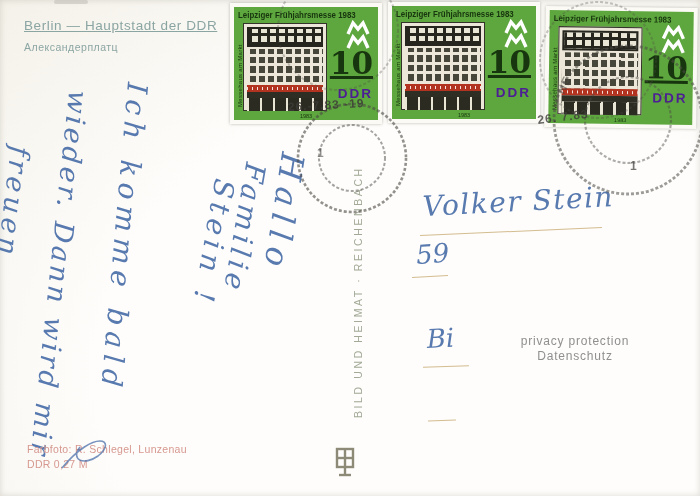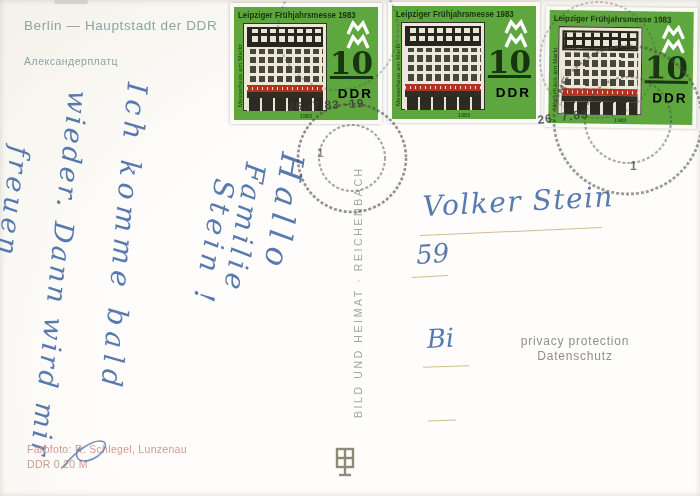--- a/index.html
+++ b/index.html
@@ -4,21 +4,21 @@
 <style>
   html,body{margin:0;padding:0;background:#e8e8e8;}
   .card{position:relative;width:700px;height:496px;overflow:hidden;
         background:radial-gradient(ellipse at 65% 75%, #fefdfb 55%, #f4f1e9 100%);
         box-shadow:inset 0 0 6px rgba(120,115,100,.25);
         font-family:"Liberation Sans",sans-serif;}
   .smudge{position:absolute;left:54px;top:0;width:34px;height:4px;background:#b9b7b2;opacity:.5;border-radius:2px;}
 
   
   .caption{position:absolute;left:24px;top:18px;color:#8ba5a3;}
-  .caption .t1{font-size:13.5px;letter-spacing:.6px;margin-bottom:22px;}
+  .caption .t1{font-size:13.5px;letter-spacing:.6px;margin-bottom:8px;text-decoration:underline;}
   .caption .t2,.caption .t3,.caption .t4{font-size:10.5px;letter-spacing:.5px;margin-bottom:4.5px;}
 
   
   .stamp{position:absolute;width:152px;height:121px;background:#fbfaf5;padding:4px;box-sizing:border-box;
          box-shadow:0 0 3px rgba(60,60,50,.35);}
   .stamp.s1{left:230px;top:3px;}
   .stamp.s2{left:388px;top:2px;}
   .stamp.s3{left:545px;top:7px;transform:rotate(.8deg);}
   .stamp-inner{position:relative;width:100%;height:100%;background:#5ea73e;}
   .stamp-title{position:absolute;top:3px;left:4px;font-size:8.5px;font-weight:bold;color:#17350e;
@@ -35,21 +35,21 @@
       background-image:repeating-linear-gradient(90deg,rgba(255,255,255,.85) 0 1px,transparent 1px 5px);
       background-size:100% 3px;background-position:0 2px;background-repeat:no-repeat;}
   .bldg-dark{margin:0 3px;height:6px;background:#2e2e25;}
   .bldg-shop{margin:0 3px;height:13px;background-color:#2b2b22;
       background-image:repeating-linear-gradient(90deg,#e9e6d6 0 2.5px,transparent 2.5px 13px);}
   .side-caption{position:absolute;left:3px;top:100px;transform:rotate(-90deg);transform-origin:0 0;
       font-size:6px;color:#17350e;white-space:nowrap;letter-spacing:.3px;}
   .mm{position:absolute;right:7px;top:13px;}
   .denom{position:absolute;right:5px;top:41px;font-family:"DejaVu Serif",serif;font-size:31px;line-height:1;
          color:#17350e;font-weight:600;text-decoration:underline;}
-  .country{position:absolute;right:5px;top:79px;font-size:13.5px;font-weight:bold;letter-spacing:2px;color:#000000;}
+  .country{position:absolute;right:5px;top:79px;font-size:13.5px;font-weight:bold;letter-spacing:2px;color:#4c1d95;}
   .year{position:absolute;bottom:1px;left:50%;transform:translateX(-50%);font-size:5.5px;color:#17350e;}
 
   
   .publisher{position:absolute;left:352px;top:418px;transform:rotate(-90deg);transform-origin:0 0;
       white-space:nowrap;font-size:10.5px;letter-spacing:2.6px;color:#a2a996;}
 
   
   .hand{position:absolute;font-family:"DejaVu Serif",serif;font-style:italic;color:#4a6fa9;
         white-space:nowrap;transform-origin:0 0;opacity:.92;}
   .g1{left:312px;top:156px;font-size:32px;letter-spacing:7px;transform:rotate(99deg);}
@@ -170,21 +170,21 @@
   <div class="uline u3"></div>
   <div class="uline u4"></div>
 
   <div class="privacy">
     <div>privacy protection</div>
     <div>Datenschutz</div>
   </div>
 
   <div class="credits">
     <div>Farbfoto: R. Schlegel, Lunzenau</div>
-    <div>DDR 0,20 M</div>
+    <div>DDR 0,27 M</div>
   </div>
 
   <svg class="logo-b" width="26" height="36" viewBox="0 0 26 36">
     <g stroke="#8d8a77" stroke-width="2.4" fill="none">
       <rect x="5" y="3" width="16" height="18"></rect>
       <line x1="13" y1="3" x2="13" y2="21"></line>
       <line x1="5" y1="12" x2="21" y2="12"></line>
       <line x1="13" y1="21" x2="13" y2="29"></line>
       <line x1="7" y1="29" x2="19" y2="29"></line>
     </g>

